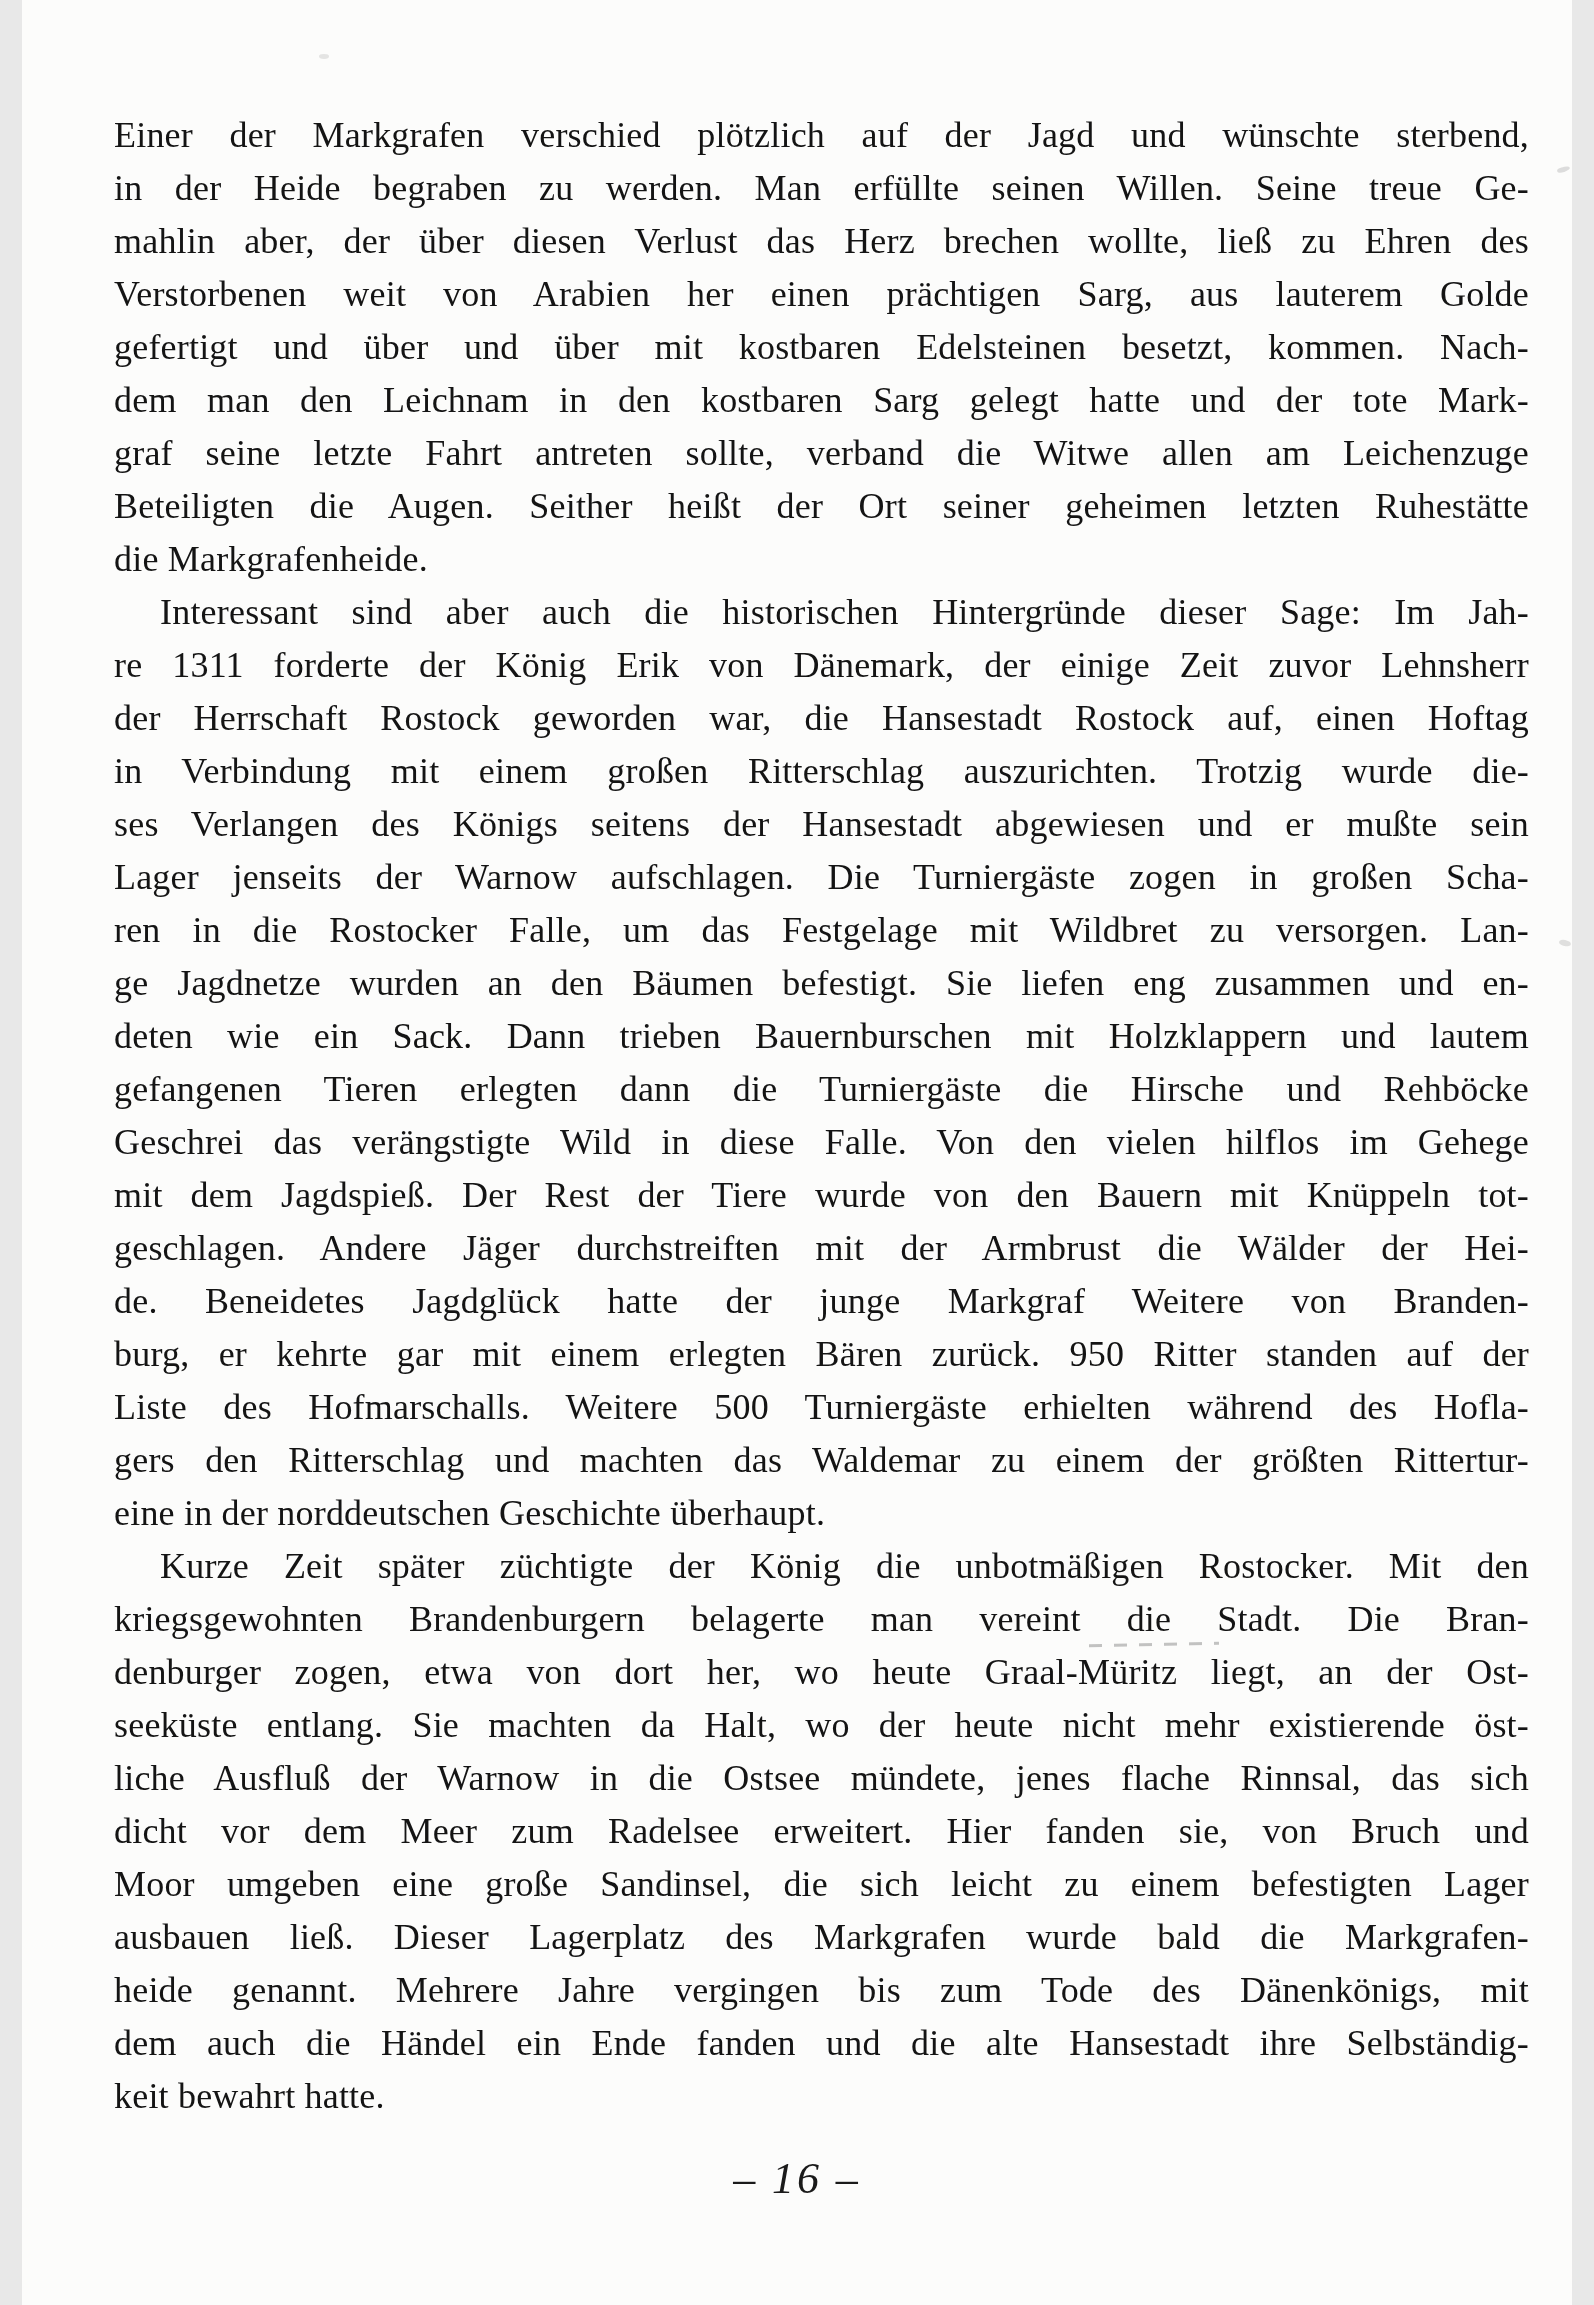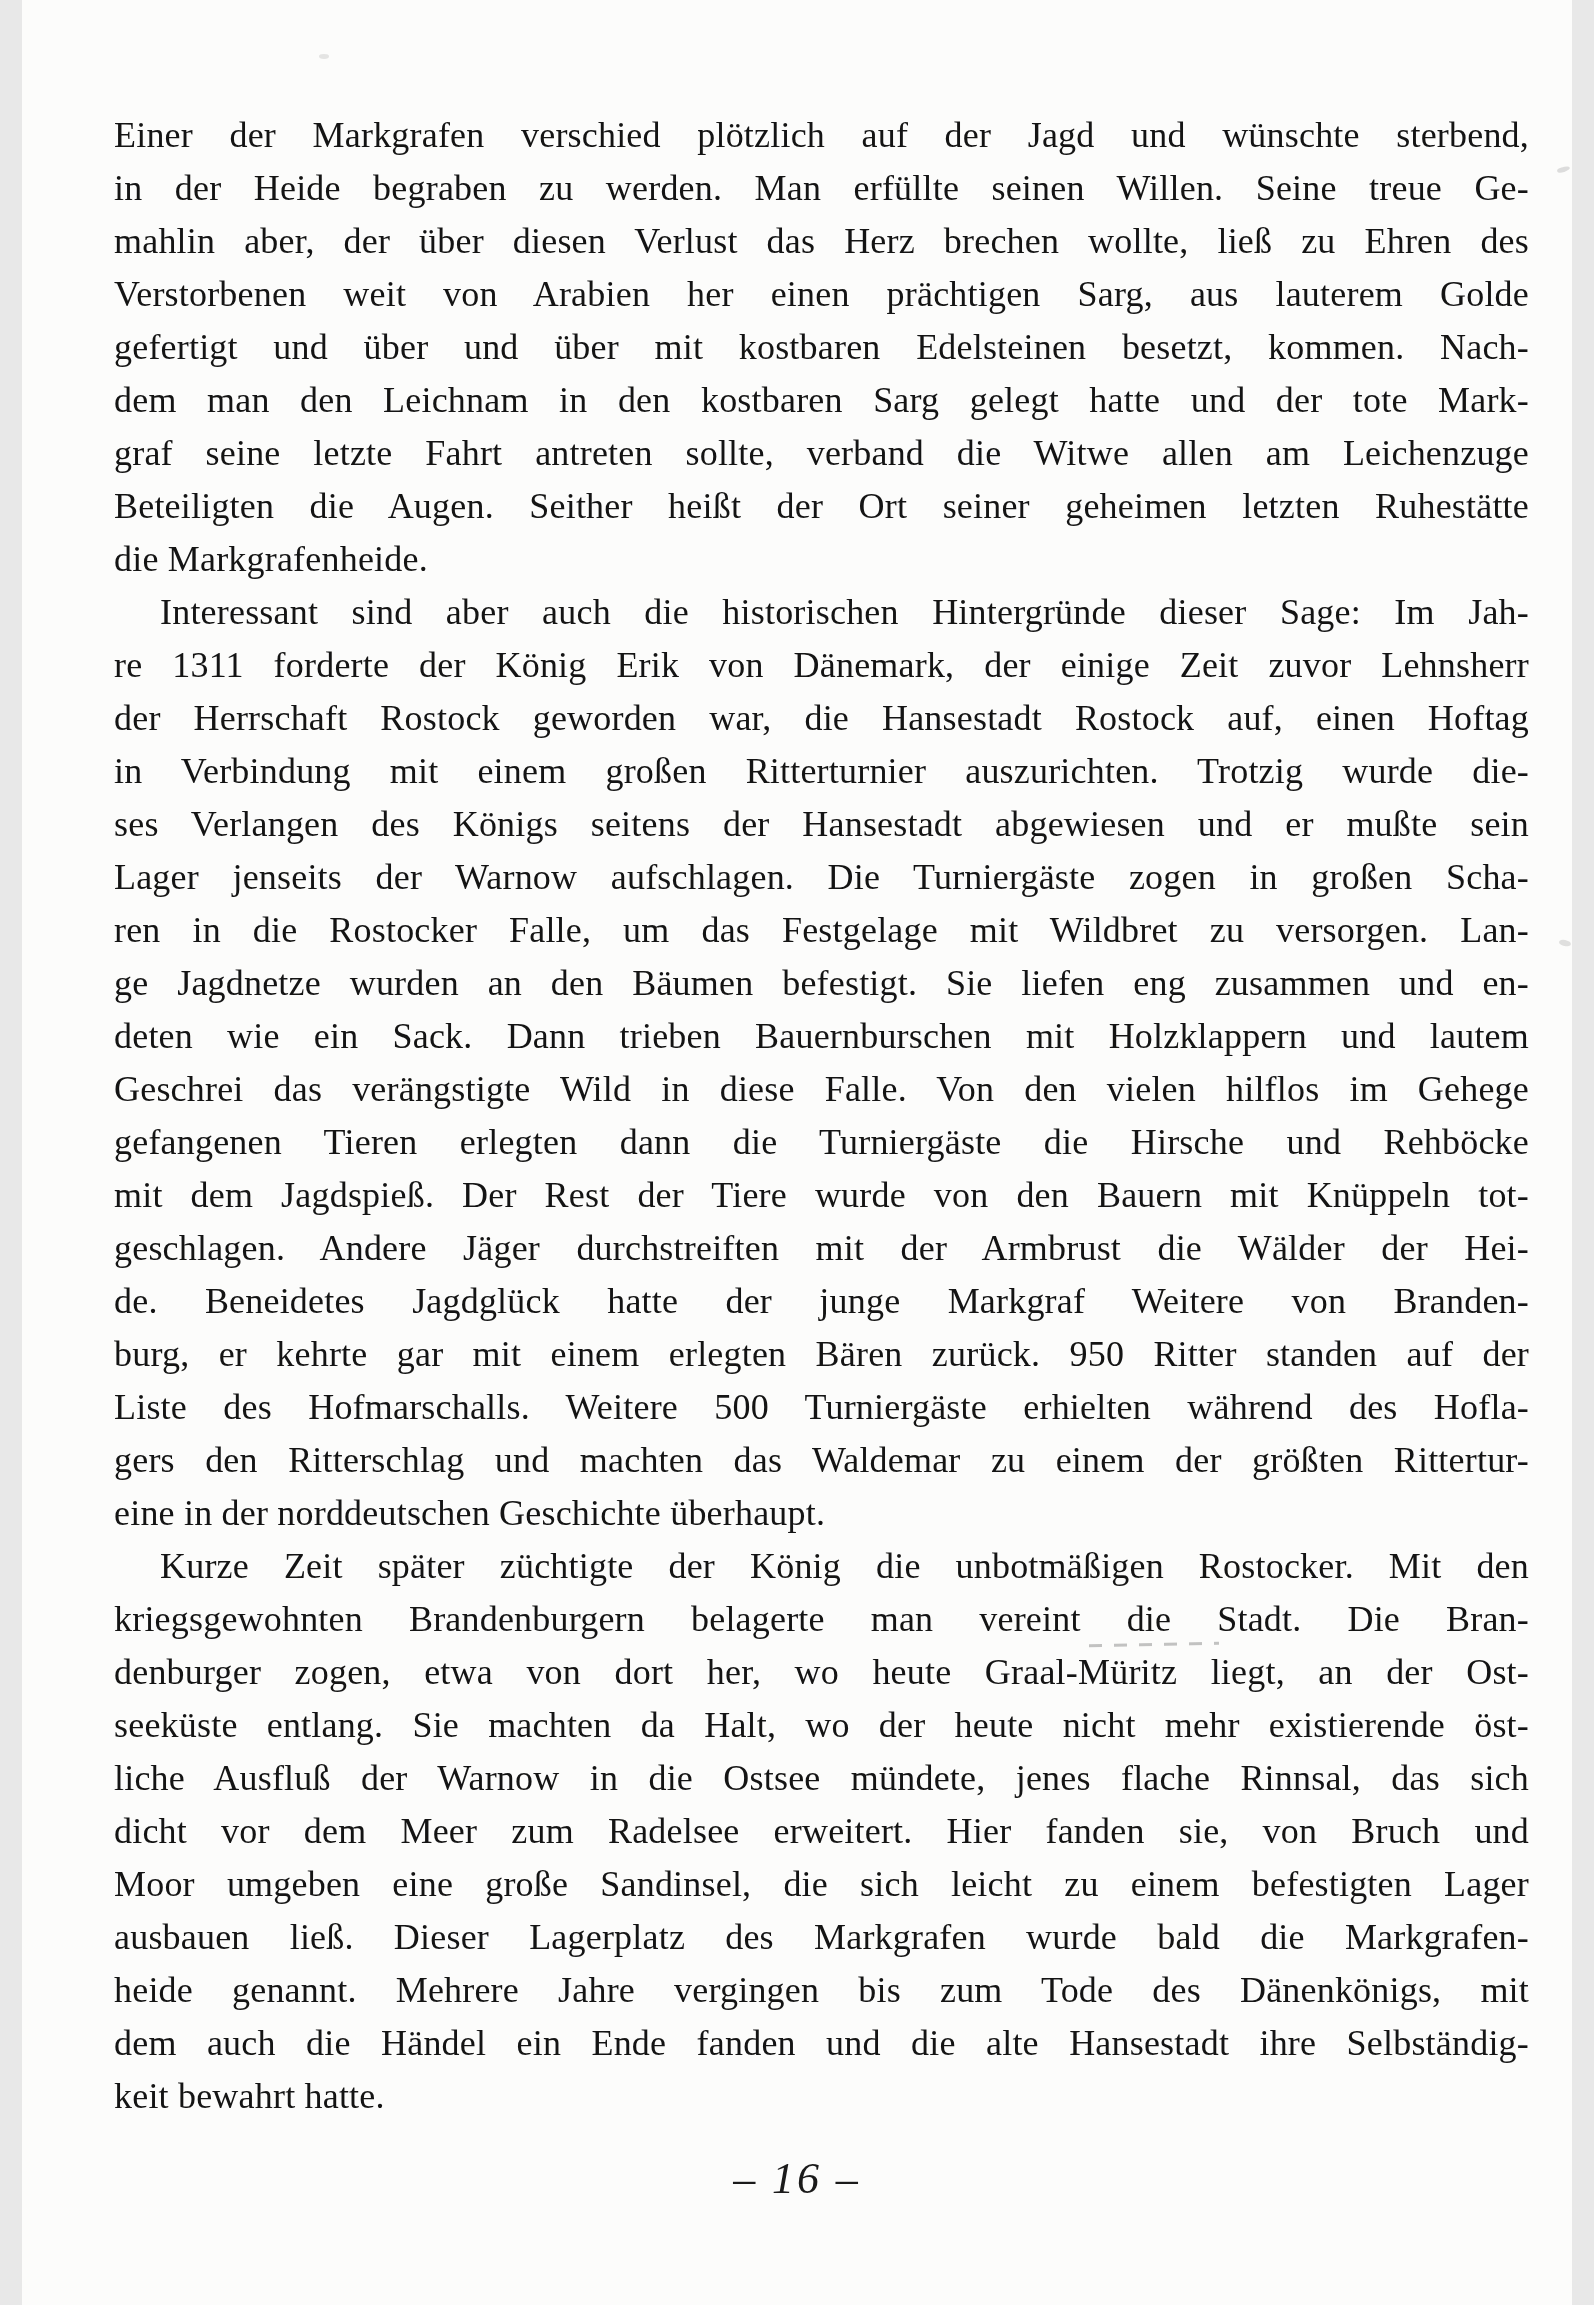--- a/index.html
+++ b/index.html
@@ -107,28 +107,28 @@
       <div class="line">mahlin aber, der über diesen Verlust das Herz brechen wollte, ließ zu Ehren des</div>
       <div class="line">Verstorbenen weit von Arabien her einen prächtigen Sarg, aus lauterem Golde</div>
       <div class="line">gefertigt und über und über mit kostbaren Edelsteinen besetzt, kommen. Nach-</div>
       <div class="line">dem man den Leichnam in den kostbaren Sarg gelegt hatte und der tote Mark-</div>
       <div class="line">graf seine letzte Fahrt antreten sollte, verband die Witwe allen am Leichenzuge</div>
       <div class="line">Beteiligten die Augen. Seither heißt der Ort seiner geheimen letzten Ruhestätte</div>
       <div class="line last">die Markgrafenheide.</div>
       <div class="line indent">Interessant sind aber auch die historischen Hintergründe dieser Sage: Im Jah-</div>
       <div class="line">re 1311 forderte der König Erik von Dänemark, der einige Zeit zuvor Lehnsherr</div>
       <div class="line">der Herrschaft Rostock geworden war, die Hansestadt Rostock auf, einen Hoftag</div>
-      <div class="line">in Verbindung mit einem großen Ritterturnier auszurichten. Trotzig wurde die-</div>
+      <div class="line">in Verbindung mit einem großen Ritterschlag auszurichten. Trotzig wurde die-</div>
       <div class="line">ses Verlangen des Königs seitens der Hansestadt abgewiesen und er mußte sein</div>
       <div class="line">Lager jenseits der Warnow aufschlagen. Die Turniergäste zogen in großen Scha-</div>
       <div class="line">ren in die Rostocker Falle, um das Festgelage mit Wildbret zu versorgen. Lan-</div>
       <div class="line">ge Jagdnetze wurden an den Bäumen befestigt. Sie liefen eng zusammen und en-</div>
       <div class="line">deten wie ein Sack. Dann trieben Bauernburschen mit Holzklappern und lautem</div>
+      <div class="line">gefangenen Tieren erlegten dann die Turniergäste die Hirsche und Rehböcke</div>
       <div class="line">Geschrei das verängstigte Wild in diese Falle. Von den vielen hilflos im Gehege</div>
-      <div class="line">gefangenen Tieren erlegten dann die Turniergäste die Hirsche und Rehböcke</div>
       <div class="line">mit dem Jagdspieß. Der Rest der Tiere wurde von den Bauern mit Knüppeln tot-</div>
       <div class="line">geschlagen. Andere Jäger durchstreiften mit der Armbrust die Wälder der Hei-</div>
       <div class="line">de. Beneidetes Jagdglück hatte der junge Markgraf Weitere von Branden-</div>
       <div class="line">burg, er kehrte gar mit einem erlegten Bären zurück. 950 Ritter standen auf der</div>
       <div class="line">Liste des Hofmarschalls. Weitere 500 Turniergäste erhielten während des Hofla-</div>
       <div class="line">gers den Ritterschlag und machten das Waldemar zu einem der größten Rittertur-</div>
       <div class="line last">eine in der norddeutschen Geschichte überhaupt.</div>
       <div class="line indent">Kurze Zeit später züchtigte der König die unbotmäßigen Rostocker. Mit den</div>
       <div class="line">kriegsgewohnten Brandenburgern belagerte man vereint die Stadt. Die Bran-</div>
       <div class="line">denburger zogen, etwa von dort her, wo heute Graal-Müritz liegt, an der Ost-</div>

